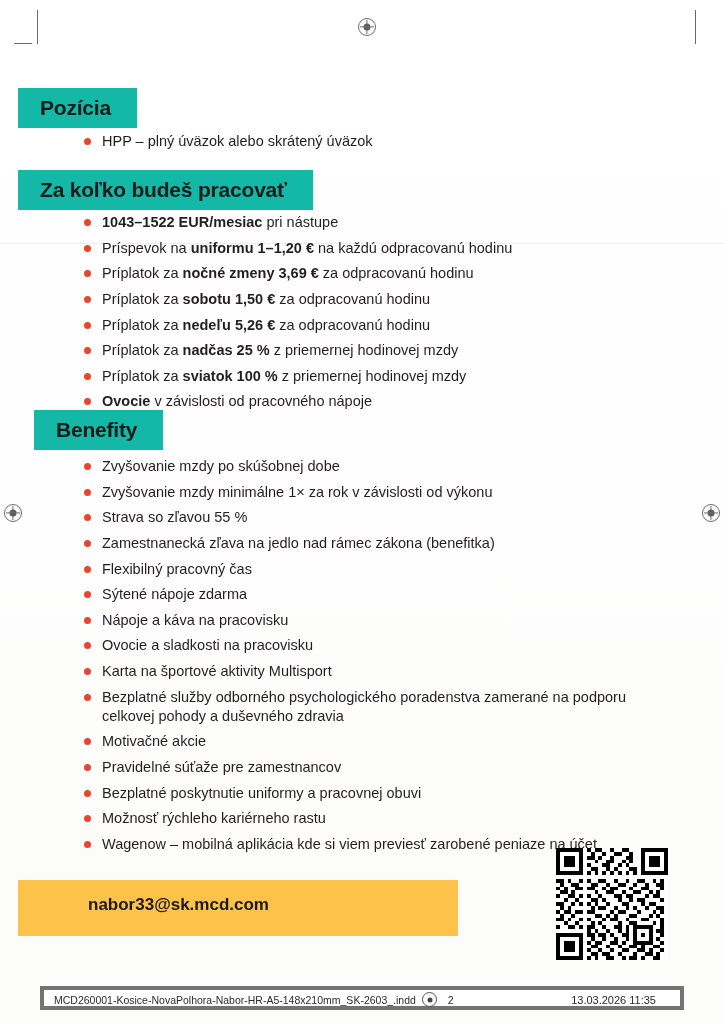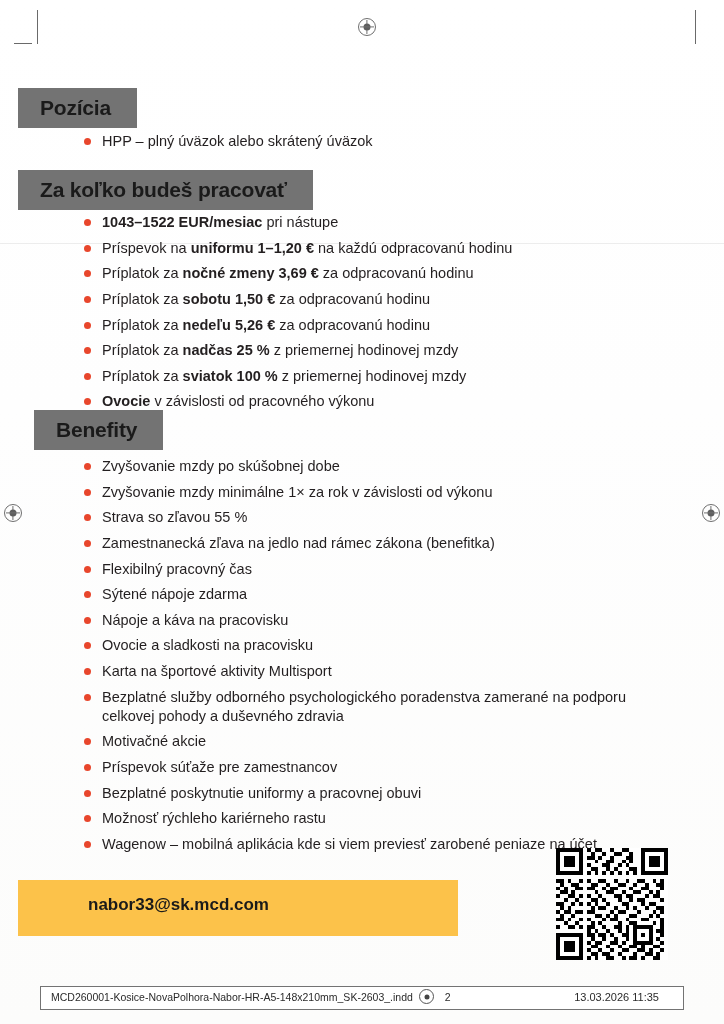--- a/index.html
+++ b/index.html
@@ -78,21 +78,21 @@
 
   .content {
     position: absolute;
     left: 0;
     top: 0;
     width: 724px;
   }
 
   .hl {
     display: inline-block;
-    background: #737373;
+    background: #14b8a6;
     color: #1a1a1a;
     font-weight: bold;
     font-size: 21px;
     line-height: 1;
     padding: 9px 26px 10px 22px;
     letter-spacing: -0.2px;
   }
   .hl-wrap {
     position: absolute;
     left: 18px;
@@ -152,21 +152,21 @@
     height: 112px;
   }
   .qr canvas, .qr svg { display: block; }
 
   .footer {
     position: absolute;
     left: 40px;
     top: 986px;
     width: 644px;
     height: 24px;
-    border: 1px solid #737373;
+    border: 4px solid #737373;
     box-sizing: border-box;
     background: #ffffff;
     padding-left: 24px;
   }
   .footer-left {
     position: absolute;
     left: 10px;
     top: 4px;
     font-size: 10.5px;
     color: #2b2b2b;
@@ -244,39 +244,39 @@
       <span class="hl">Za koľko budeš pracovať</span>
     </div>
     <ul class="bullets" style="left:78px; top:213px; width:610px;">
       <li><span></span><b>1043–1522 EUR/mesiac</b><span> pri nástupe</span></li>
       <li><span>Príspevok na </span><b>uniformu 1–1,20 €</b><span> na každú odpracovanú hodinu</span></li>
       <li><span>Príplatok za </span><b>nočné zmeny 3,69 €</b><span> za odpracovanú hodinu</span></li>
       <li><span>Príplatok za </span><b>sobotu 1,50 €</b><span> za odpracovanú hodinu</span></li>
       <li><span>Príplatok za </span><b>nedeľu 5,26 €</b><span> za odpracovanú hodinu</span></li>
       <li><span>Príplatok za </span><b>nadčas 25 %</b><span> z priemernej hodinovej mzdy</span></li>
       <li><span>Príplatok za </span><b>sviatok 100 %</b><span> z priemernej hodinovej mzdy</span></li>
-      <li><span></span><b>Ovocie</b><span> v závislosti od pracovného výkonu</span></li>
+      <li><span></span><b>Ovocie</b><span> v závislosti od pracovného nápoje</span></li>
     </ul>
 
     <div class="hl-wrap" style="top:410px;padding-left:16px;">
       <span class="hl">Benefity</span>
     </div>
     <ul class="bullets" style="left:78px; top:457px; width:580px;">
       <li><span>Zvyšovanie mzdy po skúšobnej dobe</span></li>
       <li><span>Zvyšovanie mzdy minimálne 1× za rok v závislosti od výkonu</span></li>
       <li><span>Strava so zľavou 55 %</span></li>
       <li><span>Zamestnanecká zľava na jedlo nad rámec zákona (benefitka)</span></li>
       <li><span>Flexibilný pracovný čas</span></li>
       <li><span>Sýtené nápoje zdarma</span></li>
       <li><span>Nápoje a káva na pracovisku</span></li>
       <li><span>Ovocie a sladkosti na pracovisku</span></li>
       <li><span>Karta na športové aktivity Multisport</span></li>
       <li style="width:540px;"><span>Bezplatné služby odborného psychologického poradenstva zamerané na podporu celkovej pohody a duševného zdravia</span></li>
       <li><span>Motivačné akcie</span></li>
-      <li><span>Príspevok súťaže pre zamestnancov</span></li>
+      <li><span>Pravidelné súťaže pre zamestnancov</span></li>
       <li><span>Bezplatné poskytnutie uniformy a pracovnej obuvi</span></li>
       <li><span>Možnosť rýchleho kariérneho rastu</span></li>
       <li><span>Wagenow – mobilná aplikácia kde si viem previesť zarobené peniaze na účet</span></li>
     </ul>
 
     <div class="contact-band"></div>
     <div class="contact-text">
       <div>nabor33@sk.mcd.com</div>
     </div>
 

